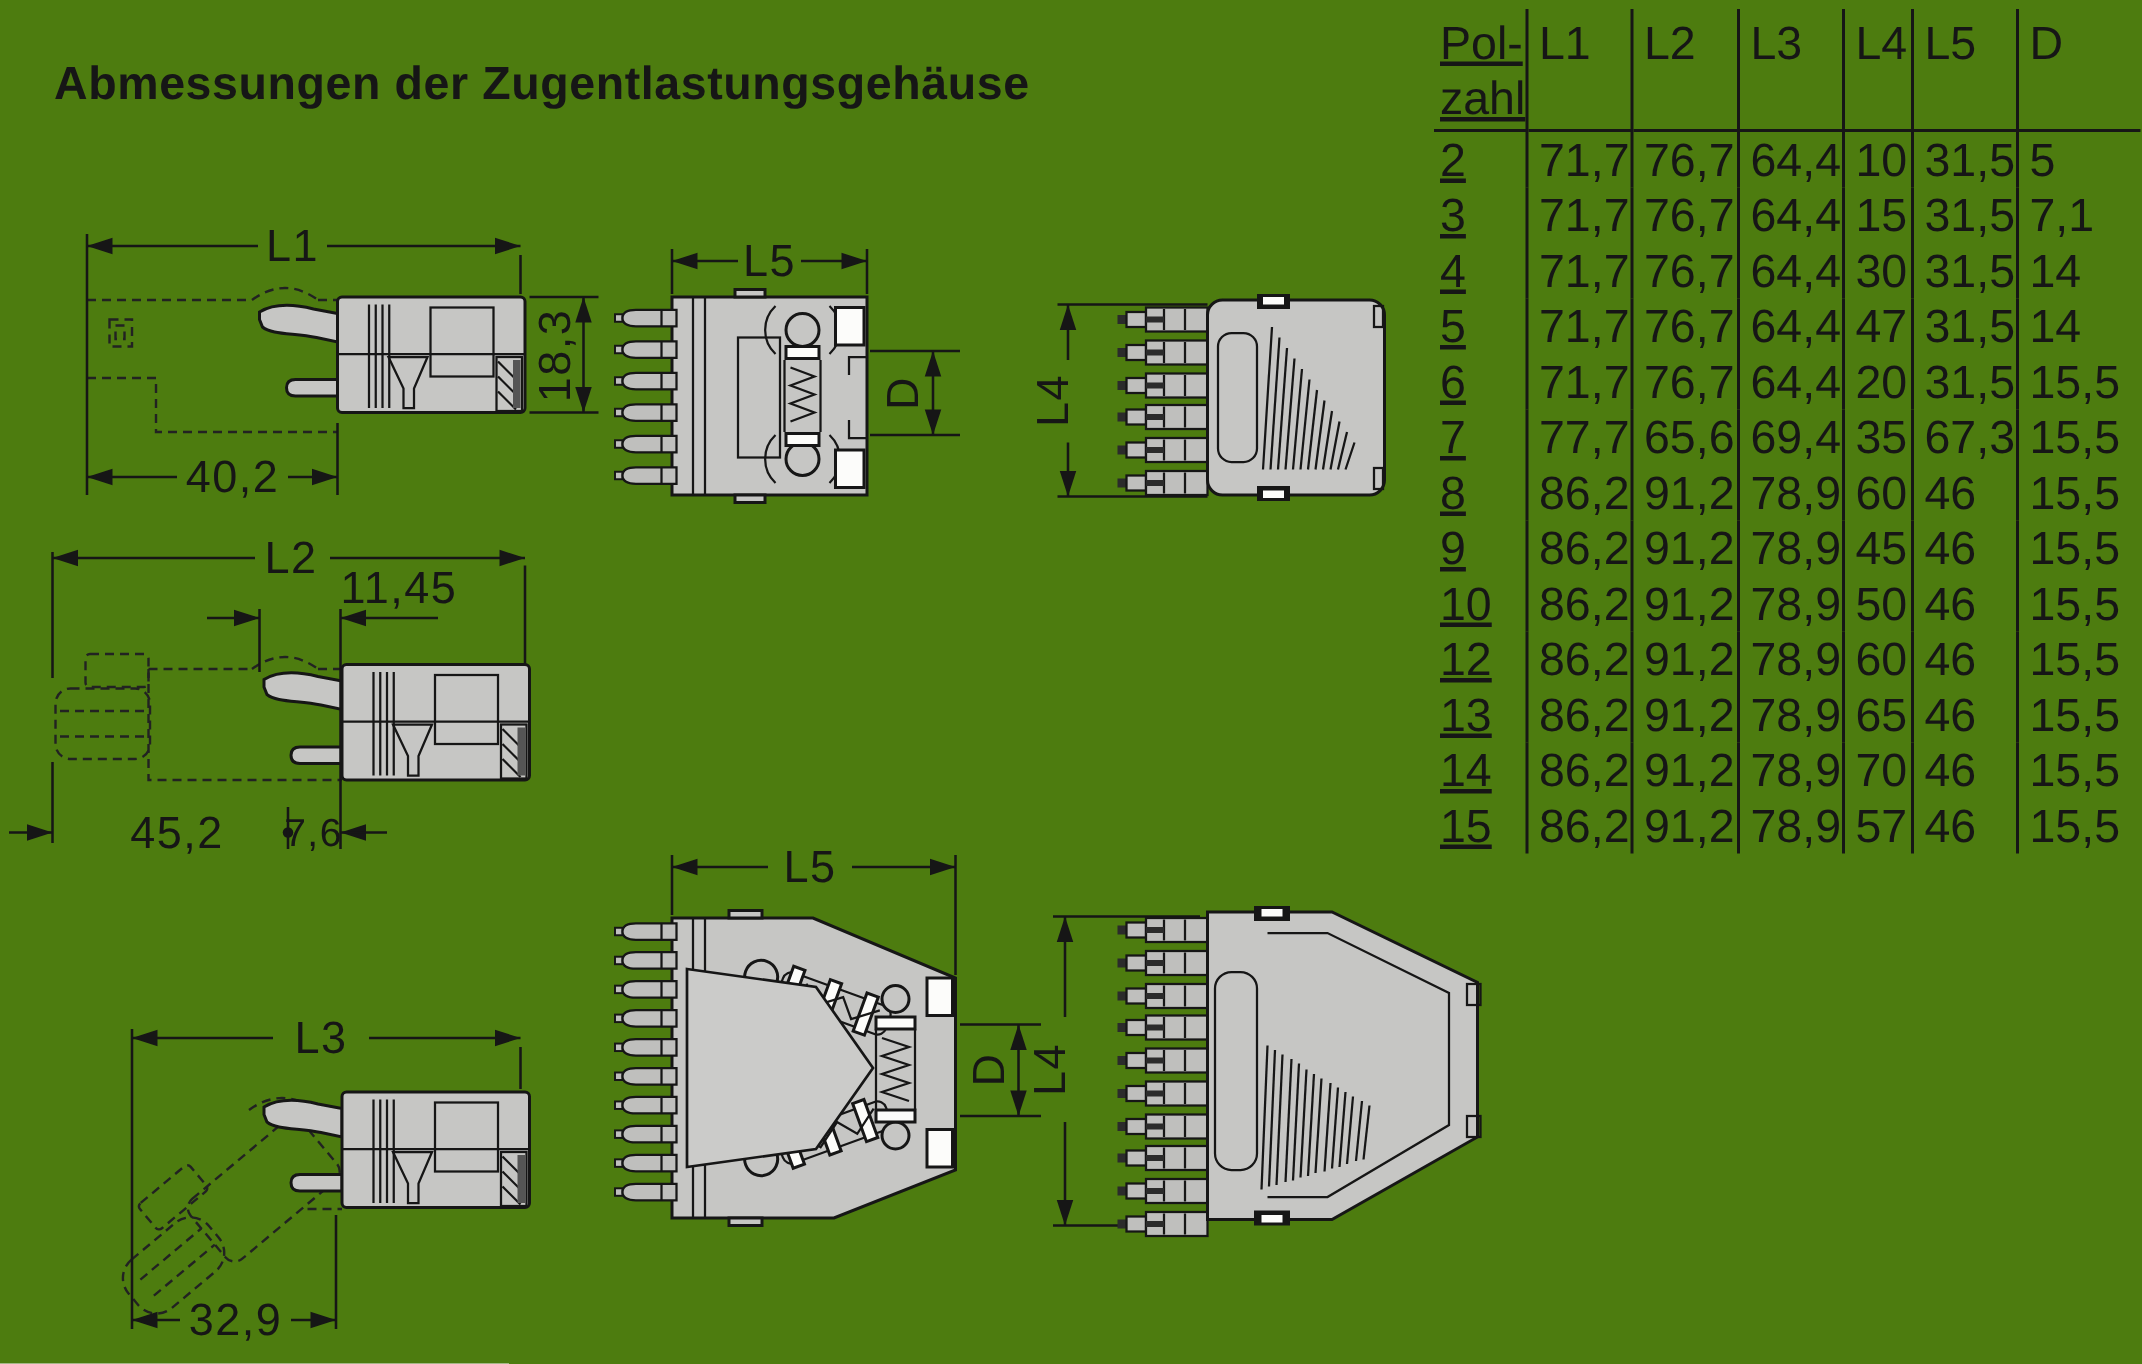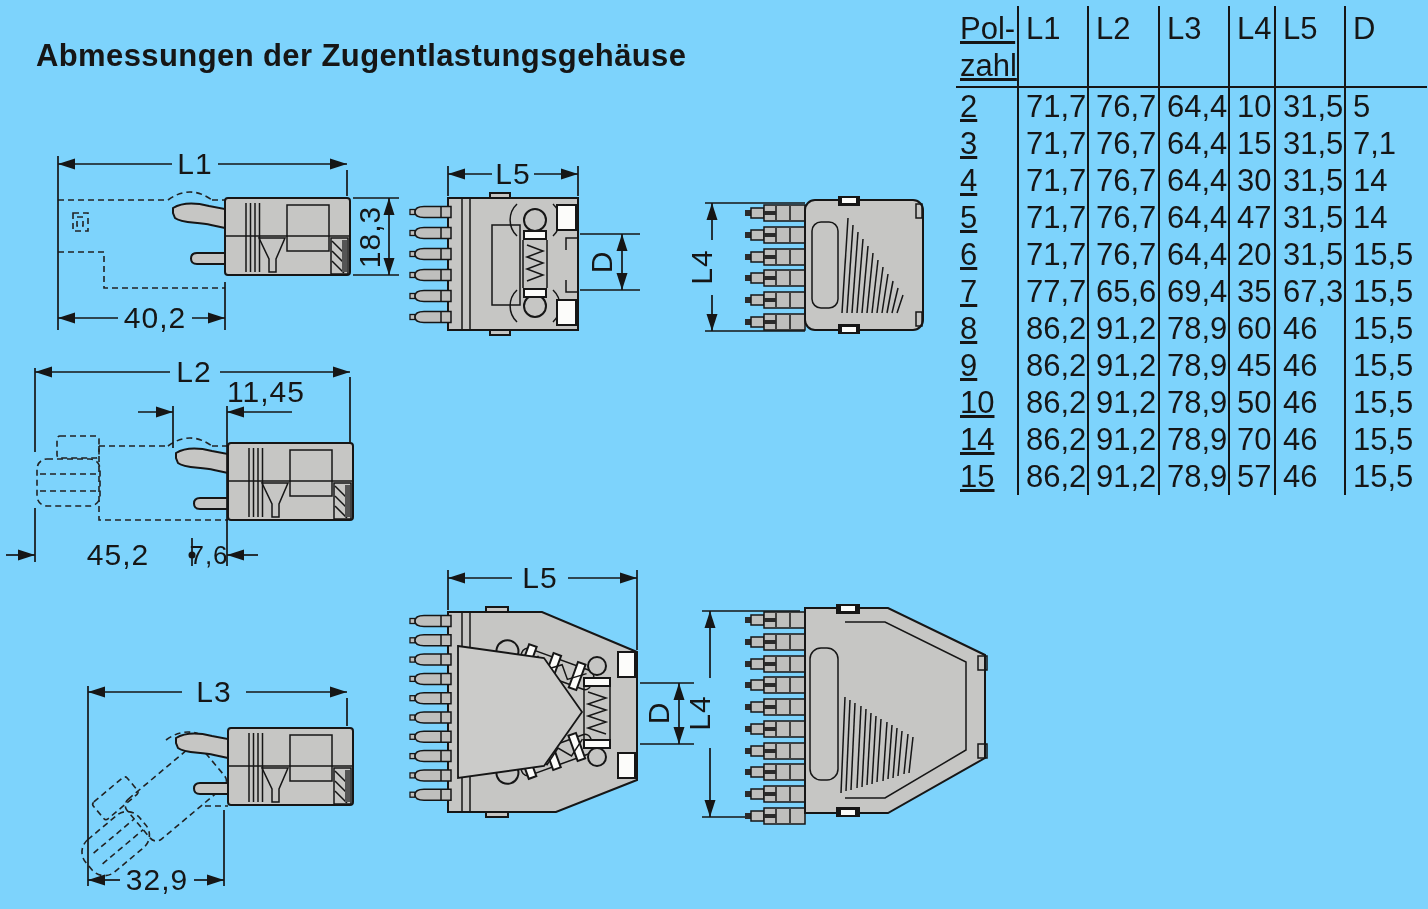--- a/index.html
+++ b/index.html
@@ -1,16 +1,16 @@
 <!DOCTYPE html>
 <html><head>
 <meta charset="utf-8">
 <style>
   html,body{margin:0;padding:0;background:#e9e8e5;}
-  .page{position:relative;width:1428px;height:909px;background:#7dd3fc;
+  .page{position:relative;width:1428px;height:909px;background:#4d7c0f;
         font-family:"Liberation Sans",sans-serif;color:#161616;overflow:hidden;}
   .title{position:absolute;left:36px;top:38px;font-size:31px;font-weight:bold;
          letter-spacing:.4px;white-space:nowrap;}
   
   table.dims{position:absolute;left:956px;top:6px;border-collapse:collapse;
              table-layout:fixed;font-size:31px;line-height:37px;}
   table.dims th,table.dims td{font-weight:normal;text-align:left;padding:0 0 0 7px;
              border-left:2px solid #161616;white-space:nowrap;overflow:visible;}
   table.dims th:first-child,table.dims td:first-child{border-left:none;padding-left:4px;text-decoration:underline;}
   table.dims thead th{border-bottom:2px solid #161616;height:76px;vertical-align:top;
@@ -449,20 +449,38 @@
         <tr>
         <td>10</td>
         <td>86,2</td>
         <td>91,2</td>
         <td>78,9</td>
         <td>50</td>
         <td>46</td>
         <td>15,5</td>
       </tr>
         <tr>
+        <td>12</td>
+        <td>86,2</td>
+        <td>91,2</td>
+        <td>78,9</td>
+        <td>60</td>
+        <td>46</td>
+        <td>15,5</td>
+      </tr>
+        <tr>
+        <td>13</td>
+        <td>86,2</td>
+        <td>91,2</td>
+        <td>78,9</td>
+        <td>65</td>
+        <td>46</td>
+        <td>15,5</td>
+      </tr>
+        <tr>
         <td>14</td>
         <td>86,2</td>
         <td>91,2</td>
         <td>78,9</td>
         <td>70</td>
         <td>46</td>
         <td>15,5</td>
       </tr>
         <tr>
         <td>15</td>

